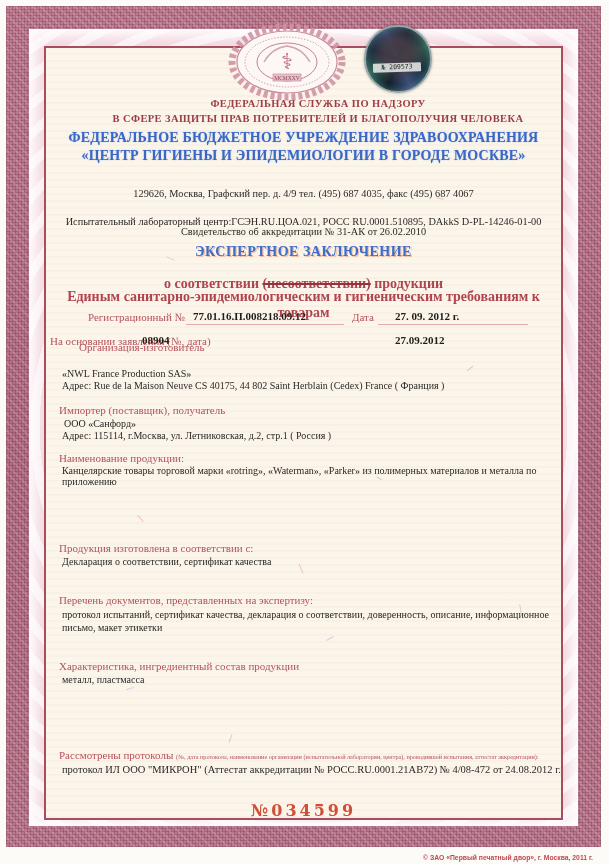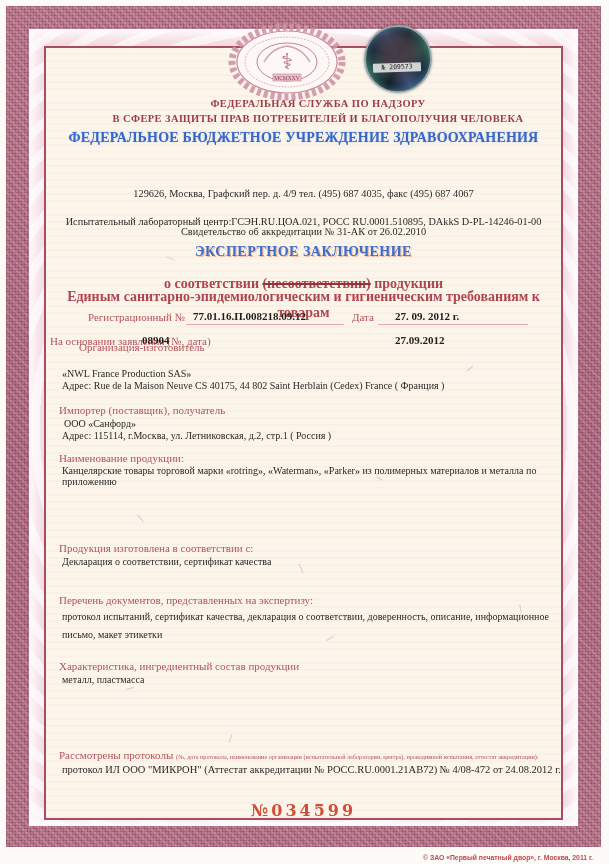--- a/index.html
+++ b/index.html
@@ -98,20 +98,21 @@
     <span></span>
       <span></span>
       <span></span>
       <span></span>
       <span></span>
   </div>
 
   <div class="abs ctr agency" style="top:50px;">ФЕДЕРАЛЬНАЯ СЛУЖБА ПО НАДЗОРУ</div>
   <div class="abs ctr agency" style="top:65px;">В СФЕРЕ ЗАЩИТЫ ПРАВ ПОТРЕБИТЕЛЕЙ И БЛАГОПОЛУЧИЯ ЧЕЛОВЕКА</div>
   <div class="abs ctr orgname" style="top:82px;">ФЕДЕРАЛЬНОЕ БЮДЖЕТНОЕ УЧРЕЖДЕНИЕ ЗДРАВООХРАНЕНИЯ</div>
+  <div class="abs ctr orgname" style="top:100px;">«ЦЕНТР ГИГИЕНЫ И ЭПИДЕМИОЛОГИИ В ГОРОДЕ МОСКВЕ»</div>
 
   <div class="abs ctr addr" style="top:140px;">129626, Москва, Графский пер. д. 4/9 тел. (495) 687 4035, факс (495) 687 4067</div>
   <div class="abs ctr addr" style="top:154px;margin-top:24px;">Свидетельство об аккредитации № 31-АК от 26.02.2010</div>
   <div class="abs ctr addr" style="top:168px;">Испытательный лабораторный центр:ГСЭН.RU.ЦОА.021, РОСС RU.0001.510895, DAkkS D-PL-14246-01-00</div>
 
   <div class="abs ctr doc-title" style="top:196px;">ЭКСПЕРТНОЕ ЗАКЛЮЧЕНИЕ</div>
   <div class="abs ctr subt" style="top:228px;"><span>о соответствии </span><span class="struck">(несоответствии)</span><span> продукции</span></div>
   <div class="abs ctr subt" style="top:241px;">Единым санитарно-эпидемиологическим и гигиеническим требованиям к товарам</div>
 
   <div class="abs lbl" style="left:42px;top:263px;">Регистрационный №</div>
@@ -133,21 +134,21 @@
   <div class="abs txt" style="left:18px;top:370px;">ООО «Санфорд»</div>
   <div class="abs txt" style="left:16px;top:382px;">Адрес: 115114, г.Москва, ул. Летниковская, д.2, стр.1 ( Россия )</div>
 
   <div class="abs lbl" style="left:13px;top:404px;">Наименование продукции:</div>
   <div class="abs txt" style="left:16px;top:417px;width:496px;">Канцелярские товары торговой марки «rotring», «Waterman», «Parker» из полимерных материалов и металла по приложению</div>
 
   <div class="abs lbl" style="left:13px;top:494px;">Продукция изготовлена в соответствии с:</div>
   <div class="abs txt" style="left:16px;top:508px;">Декларация о соответствии, сертификат качества</div>
 
   <div class="abs lbl" style="left:13px;top:546px;">Перечень документов, представленных на экспертизу:</div>
-  <div class="abs txt" style="left:16px;top:560px;width:498px;line-height:18px;">протокол испытаний, сертификат качества, декларация о соответствии, доверенность, описание, информационное письмо, макет этикетки</div>
+  <div class="abs txt" style="left:16px;top:560px;width:498px;line-height:13px;">протокол испытаний, сертификат качества, декларация о соответствии, доверенность, описание, информационное письмо, макет этикетки</div>
 
   <div class="abs lbl" style="left:13px;top:612px;">Характеристика, ингредиентный состав продукции</div>
   <div class="abs txt" style="left:16px;top:626px;">металл, пластмасса</div>
 
   <div class="abs lbl" style="left:13px;top:701px;width:502px;"><span>Рассмотрены протоколы </span><span class="note">(№, дата протокола, наименование организации (испытательной лаборатории, центра), проводившей испытания, аттестат аккредитации):</span></div>
   <div class="abs txt" style="left:16px;top:716px;font-size:10.5px;">протокол ИЛ ООО "МИКРОН" (Аттестат аккредитации № РОСС.RU.0001.21АВ72) № 4/08-472 от 24.08.2012 г.</div>
 
   <div class="abs ctr serial" style="top:753px;">№034599</div>
 </div>
 

